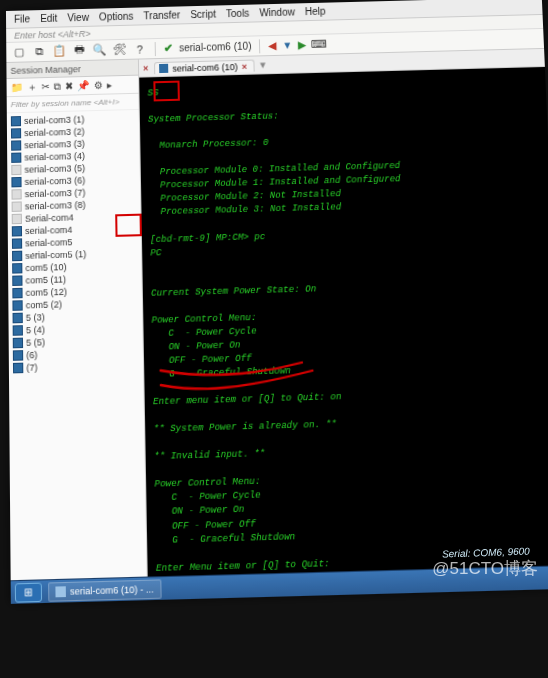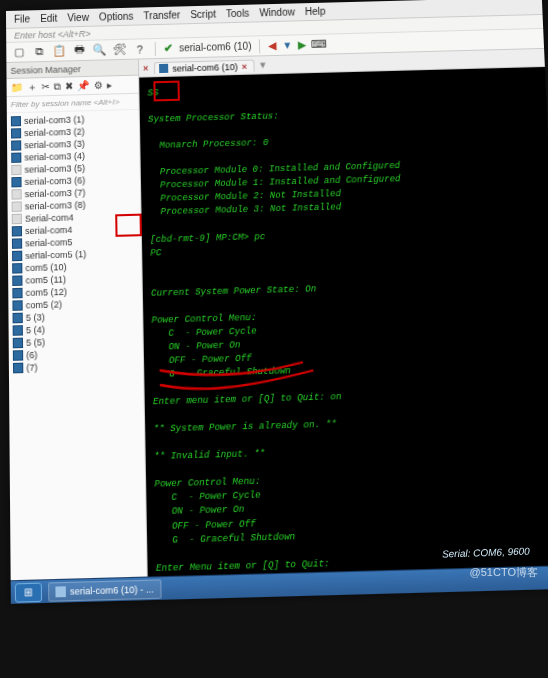--- a/index.html
+++ b/index.html
@@ -15,21 +15,21 @@
   .display {
     position: absolute;
     left: 6px; top: 4px; width: 536px; height: 572px;
     background: #f4f4f2;
     transform: perspective(1300px) rotateX(5deg) rotateZ(-1.5deg);
     transform-origin: top center;
     box-shadow: 0 0 10px rgba(0,0,0,.6);
   }
   .watermark {
     position: absolute; right: 10px; bottom: 98px;
-    color: rgba(255,255,255,.7); font-size: 11px;
+    color: rgba(255,255,255,.7); font-size: 17px;
   }
   .serial-lab {
     position: absolute; right: 18px; bottom: 120px;
     color: #cfeaf7; font-size: 10px; font-style: italic;
     transform: rotate(-2deg);
   }
 
   
   .menubar {
     height: 18px; background: #ececec;

